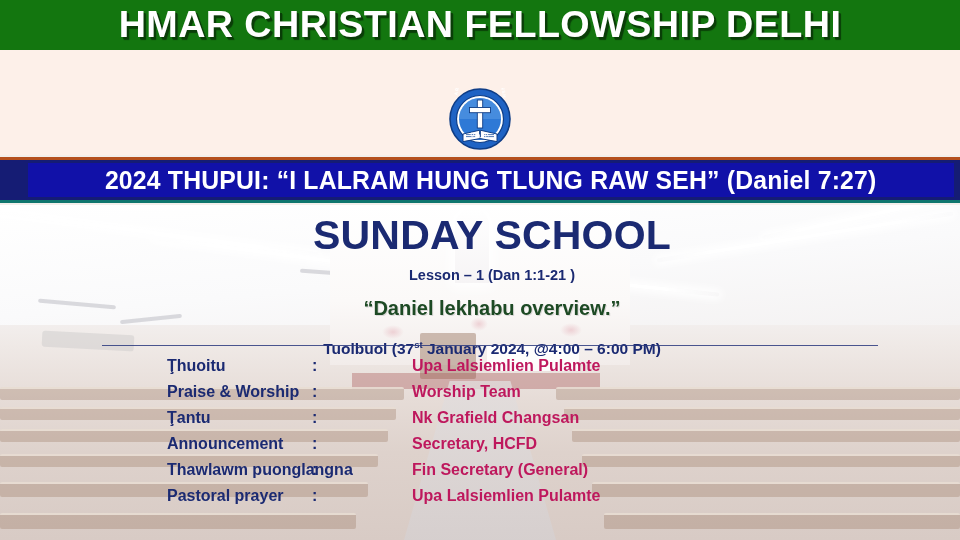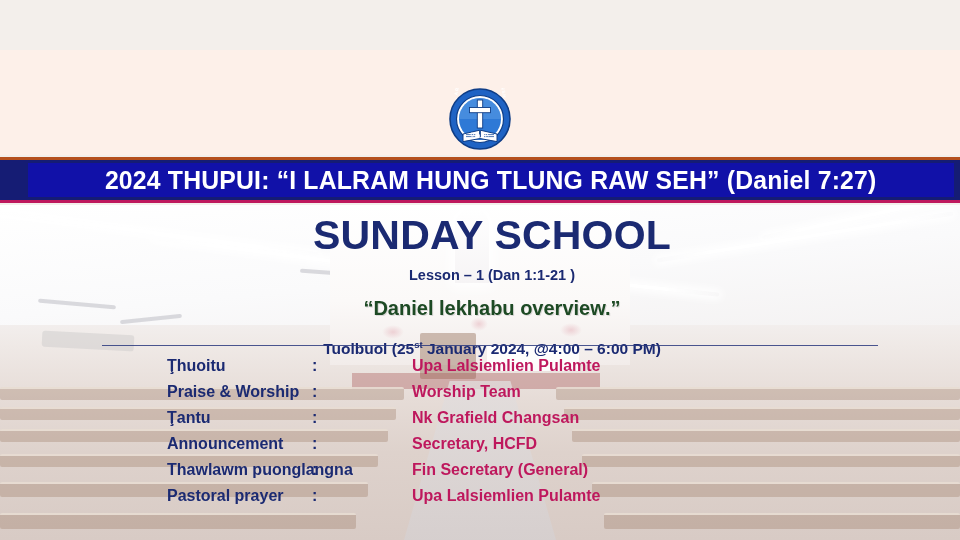--- a/index.html
+++ b/index.html
@@ -174,21 +174,21 @@
     width: 62px; height: 62px;
     z-index: 7;
   }
 
   
   .theme-banner {
     position: absolute; left: 0; top: 157px;
     width: 960px; height: 46px;
     background: #151c74;
     border-top: 3px solid #b5501e;
-    border-bottom: 3px solid #be185d;
+    border-bottom: 3px solid #0f766e;
     box-sizing: border-box;
     z-index: 8;
   }
   .theme-inner {
     position: absolute;
     left: 28px; top: 3px;
     right: 6px; bottom: 3px;
     background: #1111a8;
     display: flex;
     align-items: center;
@@ -330,20 +330,23 @@
     <div class="pew pew-l" style="top:224px; width:388px;"></div>
     <div class="pew pew-r" style="top:224px; width:388px;"></div>
     <div class="pew pew-l" style="top:249px; width:378px;"></div>
     <div class="pew pew-r" style="top:249px; width:378px;"></div>
     <div class="pew pew-l" style="top:277px; width:368px; height:13px;"></div>
     <div class="pew pew-r" style="top:277px; width:368px; height:13px;"></div>
     <div class="pew pew-l" style="top:308px; width:356px; height:14px;"></div>
     <div class="pew pew-r" style="top:308px; width:356px; height:14px;"></div>
   </div>
 
+  <div class="green-banner">
+    <h1>HMAR CHRISTIAN FELLOWSHIP DELHI</h1>
+  </div>
 
   <div class="cream-band"></div>
 
 
   <div class="logo-wrap">
     <svg width="62" height="62" viewBox="0 0 62 62">
       <circle cx="31" cy="31" r="30" fill="#1f63c4"></circle>
       <circle cx="31" cy="31" r="30" fill="none" stroke="#0f3d86" stroke-width="1.6"></circle>
       <circle cx="31" cy="31" r="23.5" fill="#ffffff"></circle>
       <circle cx="31" cy="31" r="23.5" fill="none" stroke="#0f3d86" stroke-width="1.2"></circle>
@@ -371,21 +374,21 @@
   <div class="theme-banner">
     <div class="theme-inner">
       <span class="theme-text">2024 THUPUI: “I LALRAM HUNG TLUNG RAW SEH” (Daniel 7:27)</span>
     </div>
   </div>
 
   <div class="content">
     <div class="sunday-school">SUNDAY SCHOOL</div>
     <div class="lesson-line">Lesson – 1 (Dan 1:1-21 )</div>
     <div class="lesson-subtitle">“Daniel lekhabu overview.”</div>
-    <div class="venue-time"><span>Tuolbuol (25</span><sup>st</sup><span> January  2024,  @4:00 – 6:00 PM)</span></div>
+    <div class="venue-time"><span>Tuolbuol (37</span><sup>st</sup><span> January  2024,  @4:00 – 6:00 PM)</span></div>
 
     <div class="divider"></div>
 
     <div class="program">
       <div class="prog-row">
         <div class="prog-role">Ţhuoitu</div>
         <div class="prog-colon">:</div>
         <div class="prog-name">Upa Lalsiemlien Pulamte</div>
       </div>
       <div class="prog-row">

